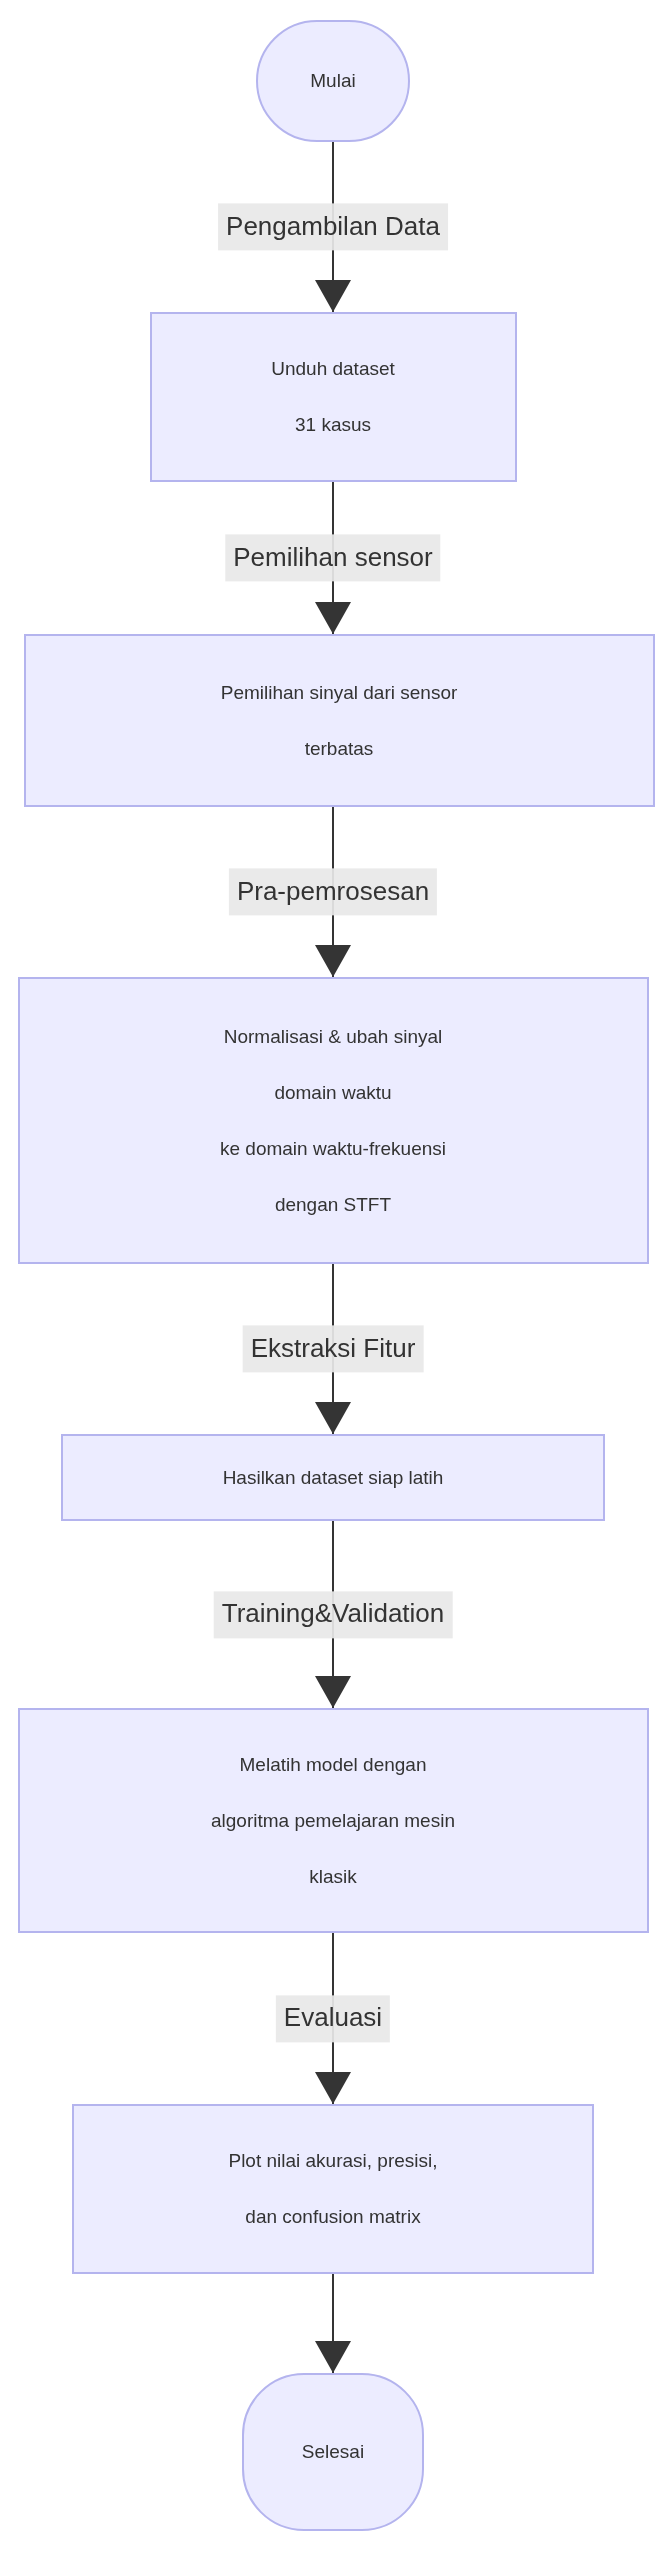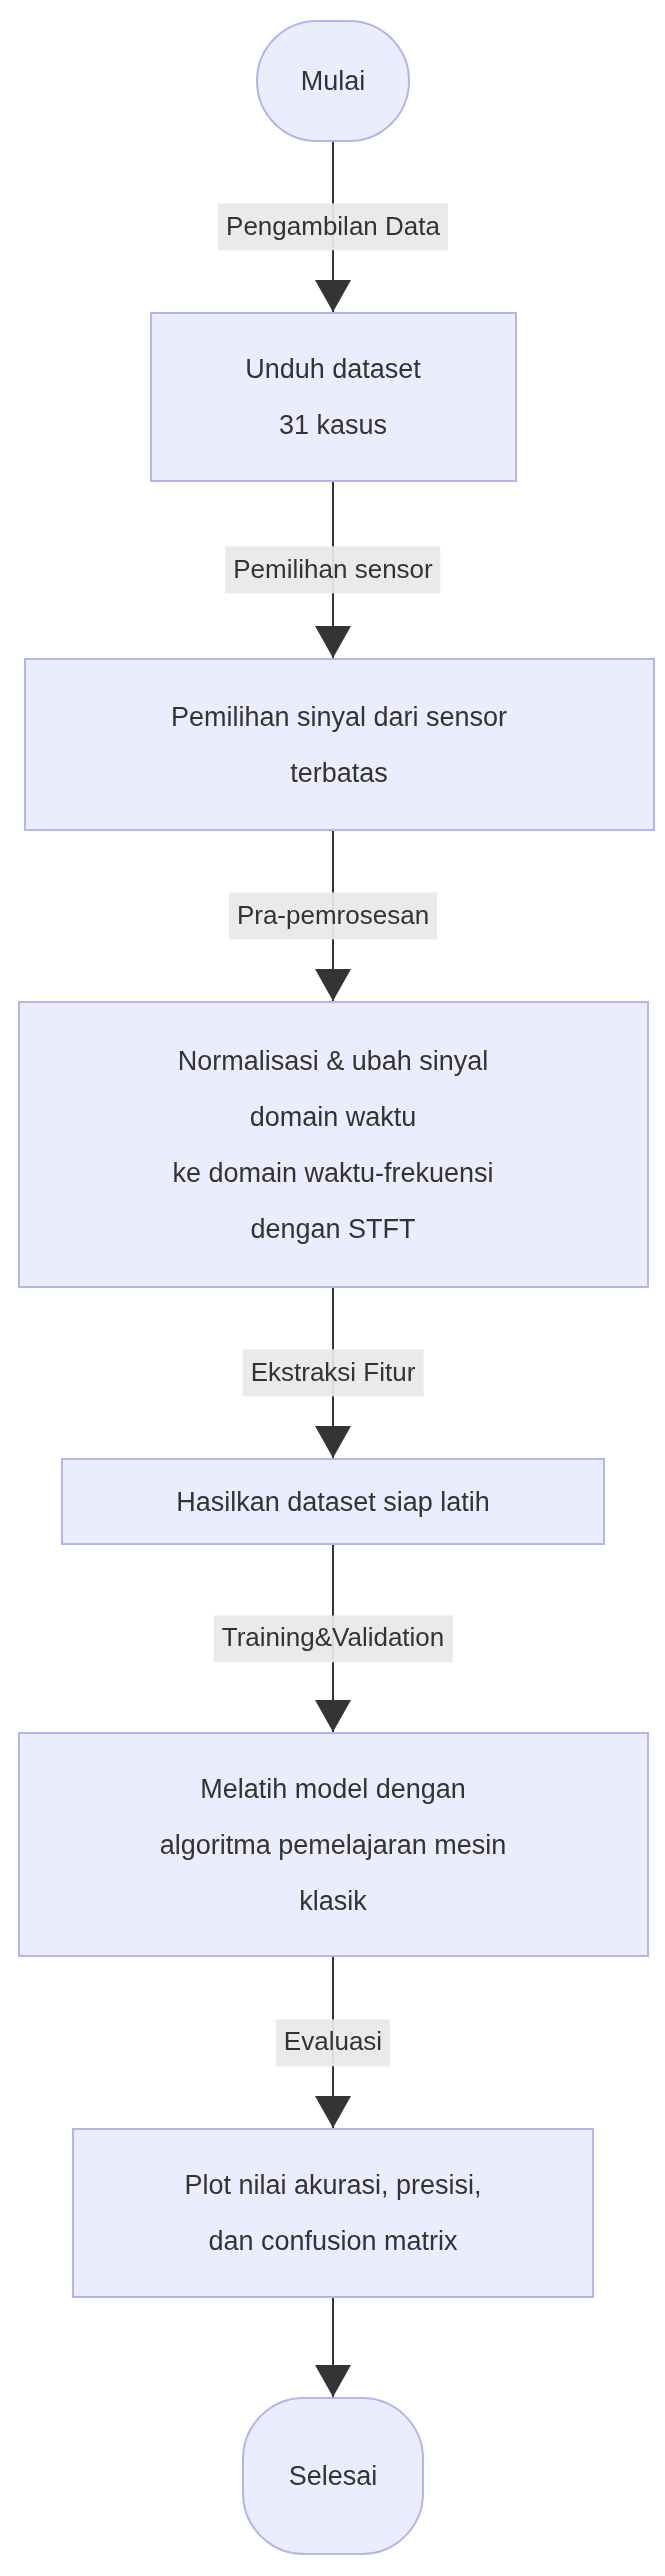--- a/index.html
+++ b/index.html
@@ -19,41 +19,41 @@
   }
   .node {
     background: #ECECFF;
     border: 2.7px solid #B4B4EE;
     box-sizing: border-box;
     display: flex;
     flex-direction: column;
     align-items: center;
     justify-content: center;
     text-align: center;
-    font-size: 27px;
+    font-size: 19px;
     line-height: 56px;
     color: #333333;
     flex: none;
   }
   .stadium { border-radius: 62px; }
   .node-0 { width: 154px; height: 122px; }
   .node-1 { width: 367px; height: 170px; }
   .node-2 { width: 631px; height: 173px; margin-left: 12px; }
   .node-3 { width: 631px; height: 287px; }
   .node-4 { width: 544px; height: 87px; }
   .node-5 { width: 631px; height: 225px; }
   .node-6 { width: 522px; height: 170px; }
   .node-7 { width: 182px; height: 158px; }
   .connector {
     position: relative;
     width: 100%;
     flex: none;
   }
   .conn-0 { height: 170px; }
-  .conn-1 { height: 176px; }
+  .conn-1 { height: 152px; }
   .conn-2 { height: 170px; }
   .conn-3 { height: 170px; }
   .conn-4 { height: 187px; }
   .conn-5 { height: 171px; border-radius: 8px; }
   .conn-6 { height: 99px; }
   .edge-line {
     position: absolute;
     left: calc(50% - 1.3px);
     top: 0;
     bottom: 0;

